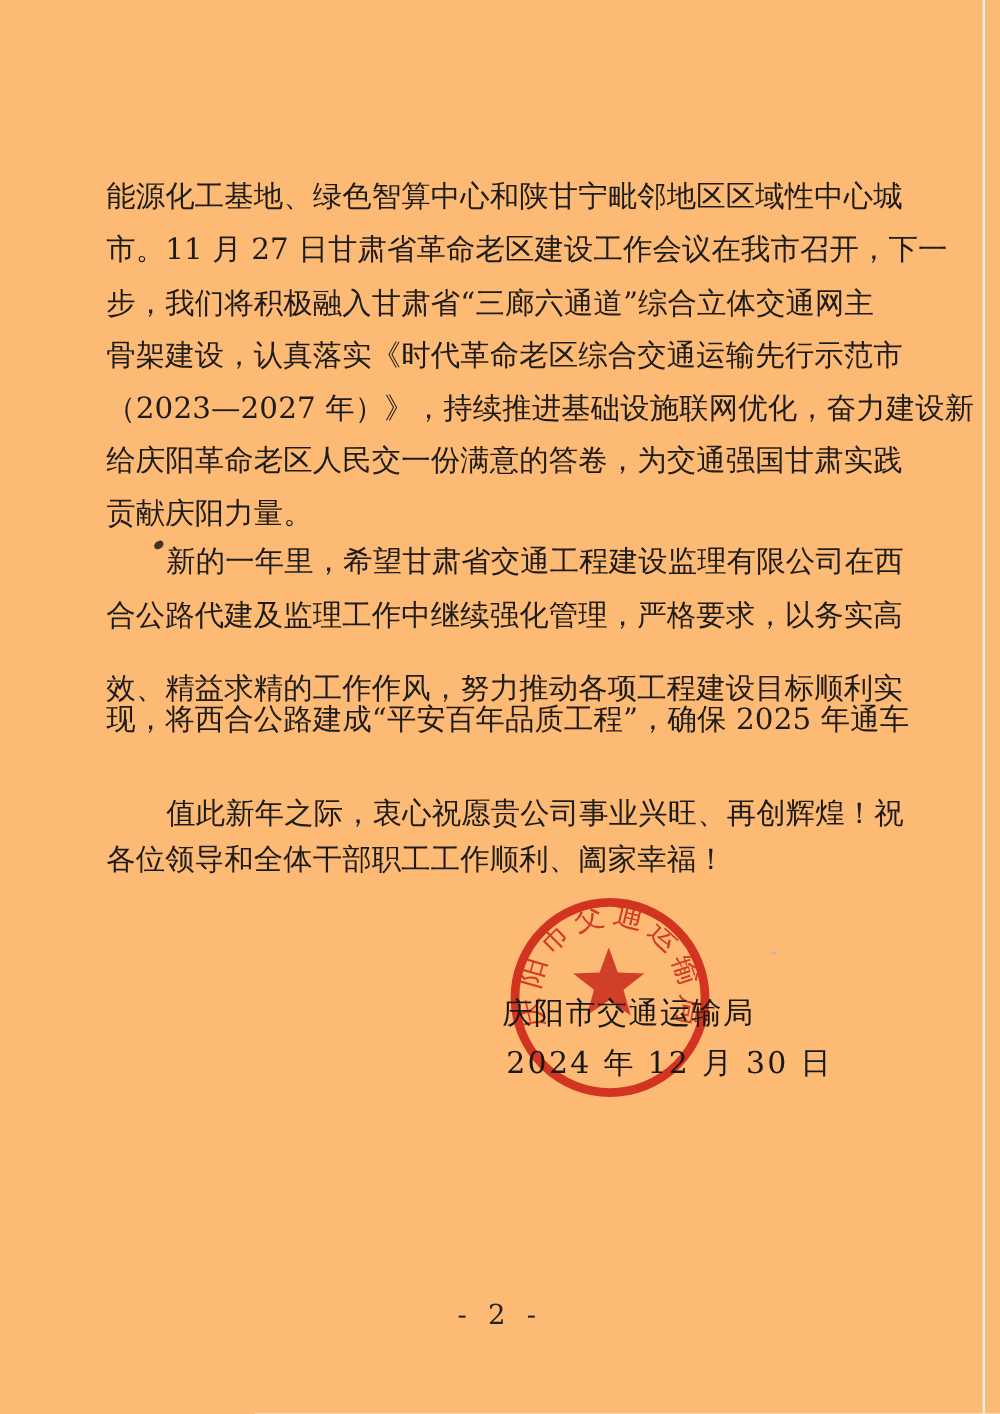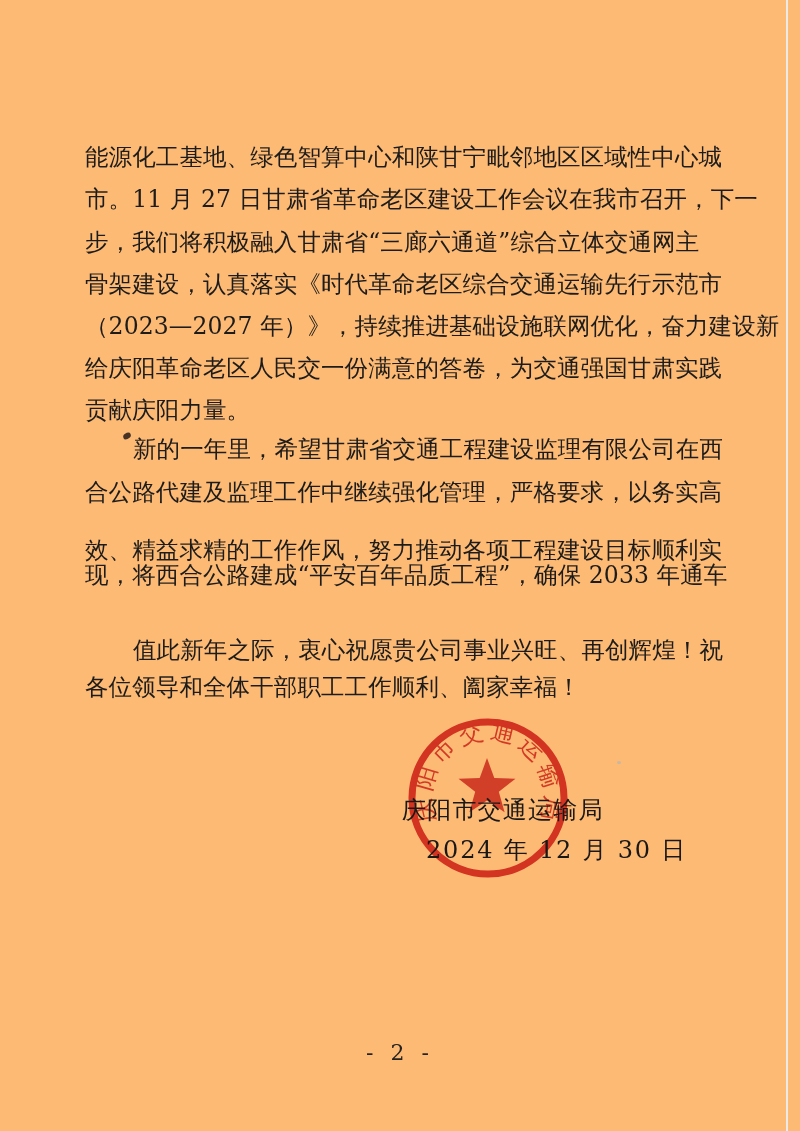--- a/index.html
+++ b/index.html
@@ -84,21 +84,20 @@
   }
   .sig-date {
     position: absolute;
     left: 405px;
     top: 834px;
     font-size: 24px;
     letter-spacing: 1.8px;
     color: #191817;
     white-space: nowrap;
     font-weight: 500;
-    margin-left: 21px;
   }
 
   .page-num {
     position: absolute;
     left: 0;
     top: 1040px;
     width: 800px;
     text-align: center;
     font-size: 22px;
     letter-spacing: 5px;
@@ -115,21 +114,21 @@
   <div class="bline" style="top:141px">能源化工基地、绿色智算中心和陕甘宁毗邻地区区域性中心城</div>
   <div class="bline" style="top:183px">市。11 月 27 日甘肃省革命老区建设工作会议在我市召开，下一</div>
   <div class="bline" style="top:226px">步，我们将积极融入甘肃省“三廊六通道”综合立体交通网主</div>
   <div class="bline" style="top:268px">骨架建设，认真落实《时代革命老区综合交通运输先行示范市</div>
   <div class="bline" style="top:310px">（2023—2027 年）》，持续推进基础设施联网优化，奋力建设新</div>
   <div class="bline" style="top:352px">给庆阳革命老区人民交一份满意的答卷，为交通强国甘肃实践</div>
   <div class="bline" style="top:394px">贡献庆阳力量。</div>
   <div class="bline indent" style="top:433px">新的一年里，希望甘肃省交通工程建设监理有限公司在西</div>
   <div class="bline" style="top:476px">合公路代建及监理工作中继续强化管理，严格要求，以务实高</div>
   <div class="bline" style="top:534px">效、精益求精的工作作风，努力推动各项工程建设目标顺利实</div>
-  <div class="bline" style="top:559px">现，将西合公路建成“平安百年品质工程”，确保 2033 年通车</div>
+  <div class="bline" style="top:559px">现，将西合公路建成“平安百年品质工程”，确保 2025 年通车</div>
   <div class="bline indent" style="top:634px">值此新年之际，衷心祝愿贵公司事业兴旺、再创辉煌！祝</div>
   <div class="bline" style="top:671px">各位领导和全体干部职工工作顺利、阖家幸福！</div>
 
   <div class="ink-speck"></div>
   <div class="scan-dot"></div>
 
   <div class="seal">
     <svg viewBox="0 0 166 166" xmlns="http://www.w3.org/2000/svg">
       <g opacity="0.93">
         <circle cx="83" cy="82" r="76" fill="none" stroke="#d0291b" stroke-width="7"></circle>

